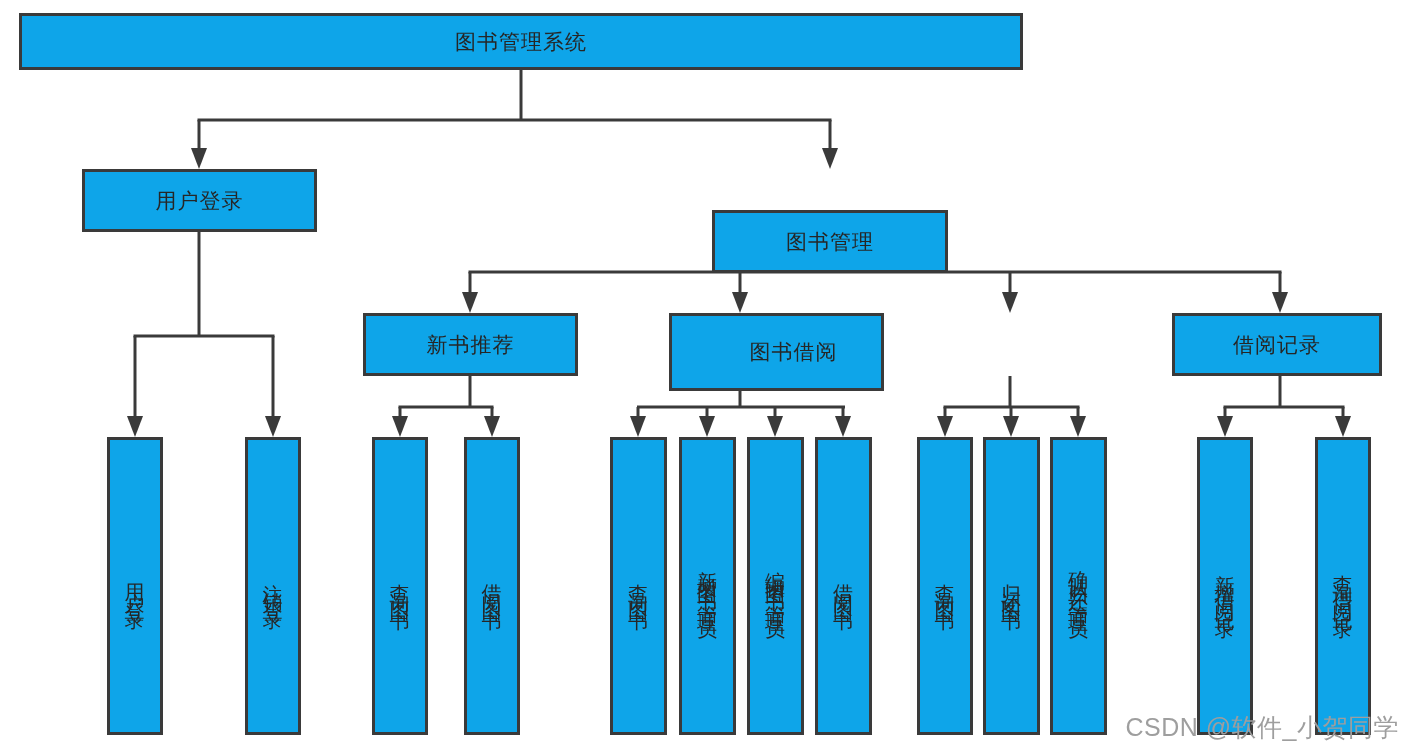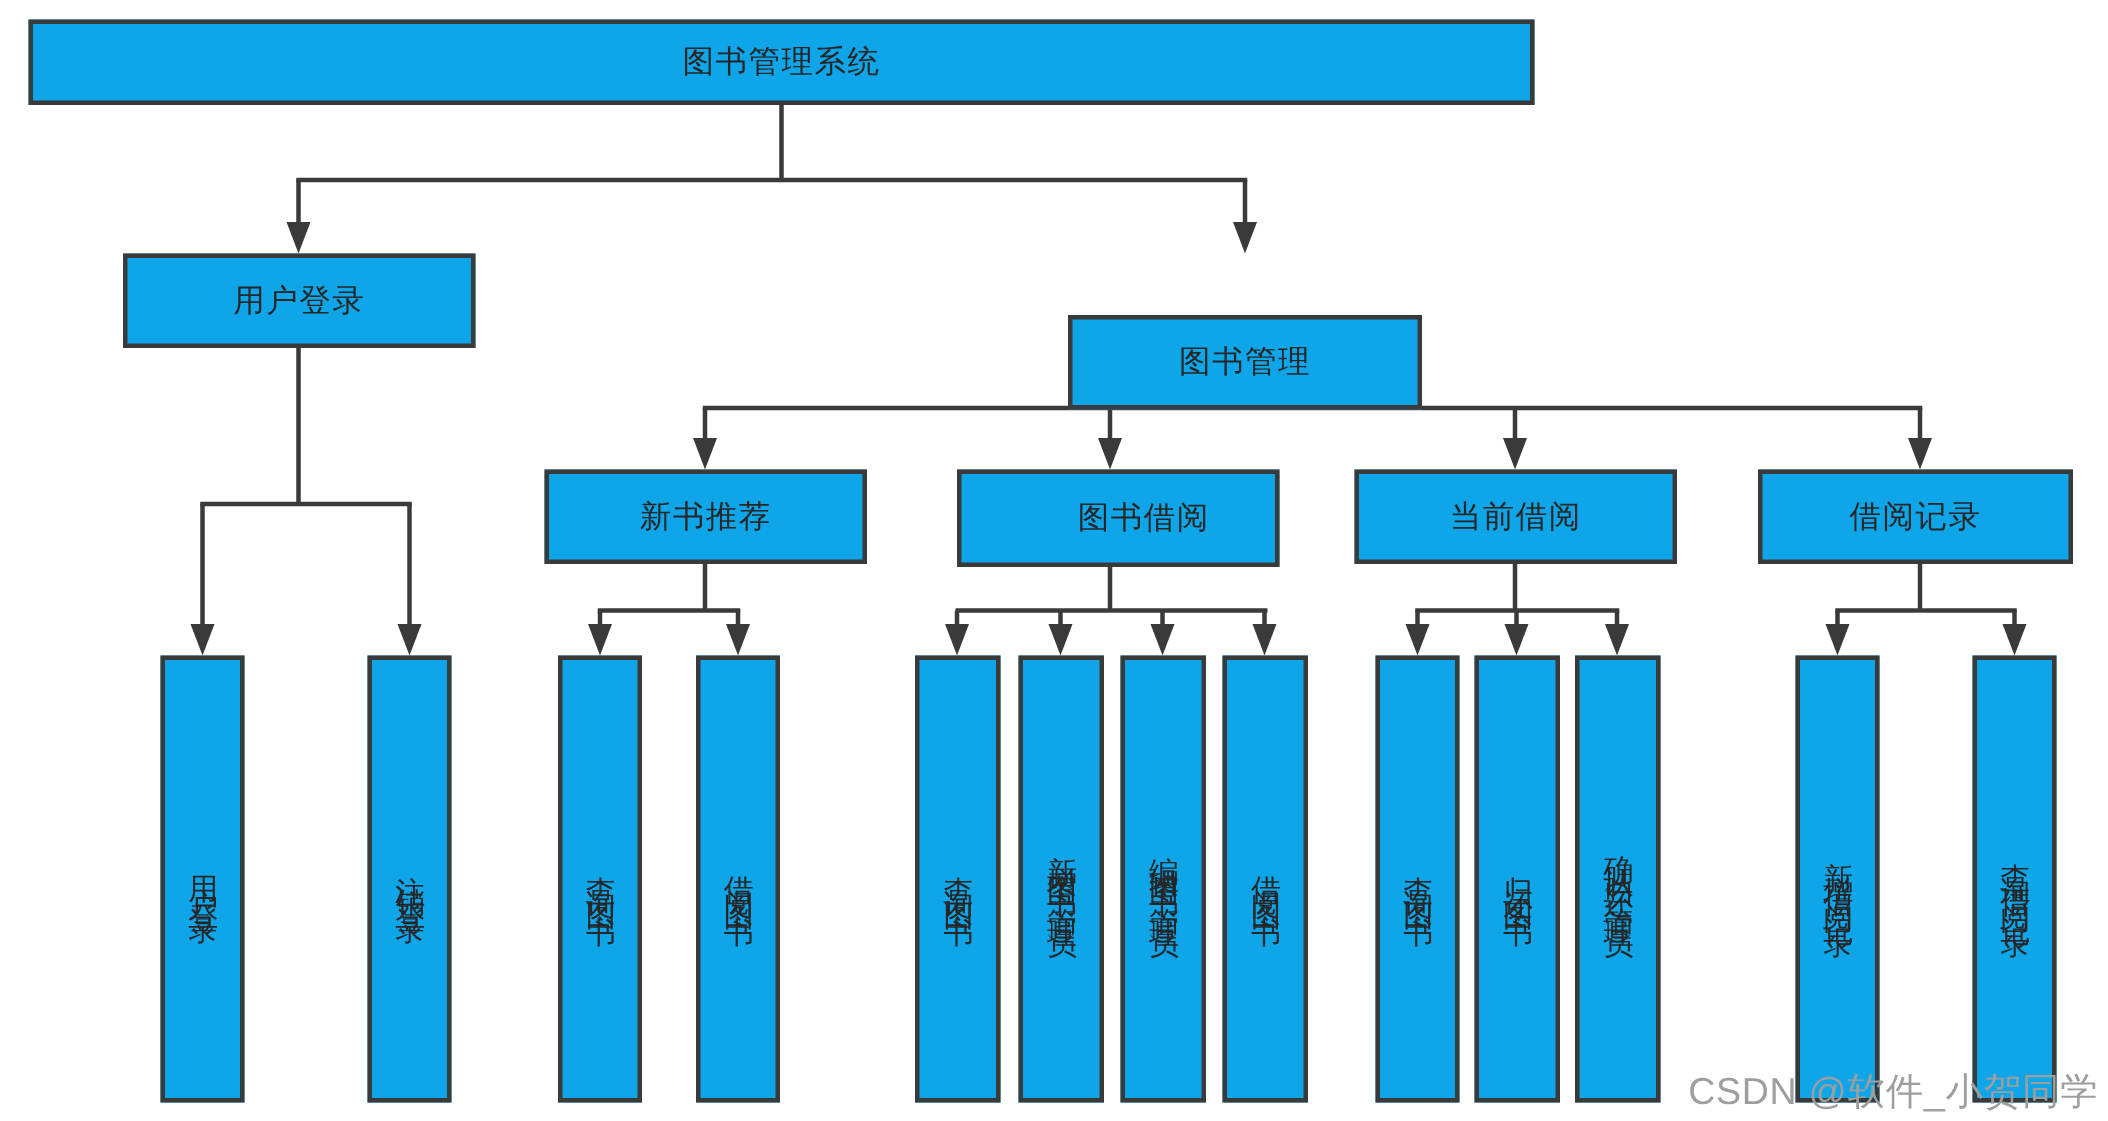--- a/index.html
+++ b/index.html
@@ -120,22 +120,21 @@
       <path d="M 1225 437 L 1217 416 L 1233 416 Z" fill="#3a3a3a"></path>
       <path d="M 1343 437 L 1335 416 L 1351 416 Z" fill="#3a3a3a"></path>
     </svg>
 
   <div class="box h" style="left:19px; top:13px; width:1004px; height:57px;">图书管理系统</div>
 
   <div class="box h" style="left:82px; top:169px; width:235px; height:63px;">用户登录</div>
   <div class="box h" style="left:712px; top:184px; width:236px; height:63px;margin-top:26px;">图书管理</div>
 
   <div class="box h" style="left:363px; top:313px; width:215px; height:63px;">新书推荐</div>
-  <div class="box h" style="left:638px; top:313px; width:215px; height:65px;padding-left:34px;">图书借阅</div>
-  <div class="box h" style="left:903px; top:313px; width:215px; height:63px;">当前借阅</div>
+  <div class="box h" style="left:669px; top:313px; width:215px; height:78px;padding-left:34px;">图书借阅</div>
   <div class="box h" style="left:1172px; top:313px; width:210px; height:63px;">借阅记录</div>
 
   <div class="box v" style="left:107px; top:437px; width:56px; height:298px;">用户登录</div>
   <div class="box v" style="left:245px; top:437px; width:56px; height:298px;">注销登录</div>
 
   <div class="box v" style="left:372px; top:437px; width:56px; height:298px;">查询图书</div>
   <div class="box v" style="left:464px; top:437px; width:56px; height:298px;">借阅图书</div>
 
   <div class="box v" style="left:610px; top:437px; width:57px; height:298px;">查询图书</div>
   <div class="box v" style="left:679px; top:437px; width:57px; height:298px; letter-spacing:7px;">新增图书（管理员）</div>

